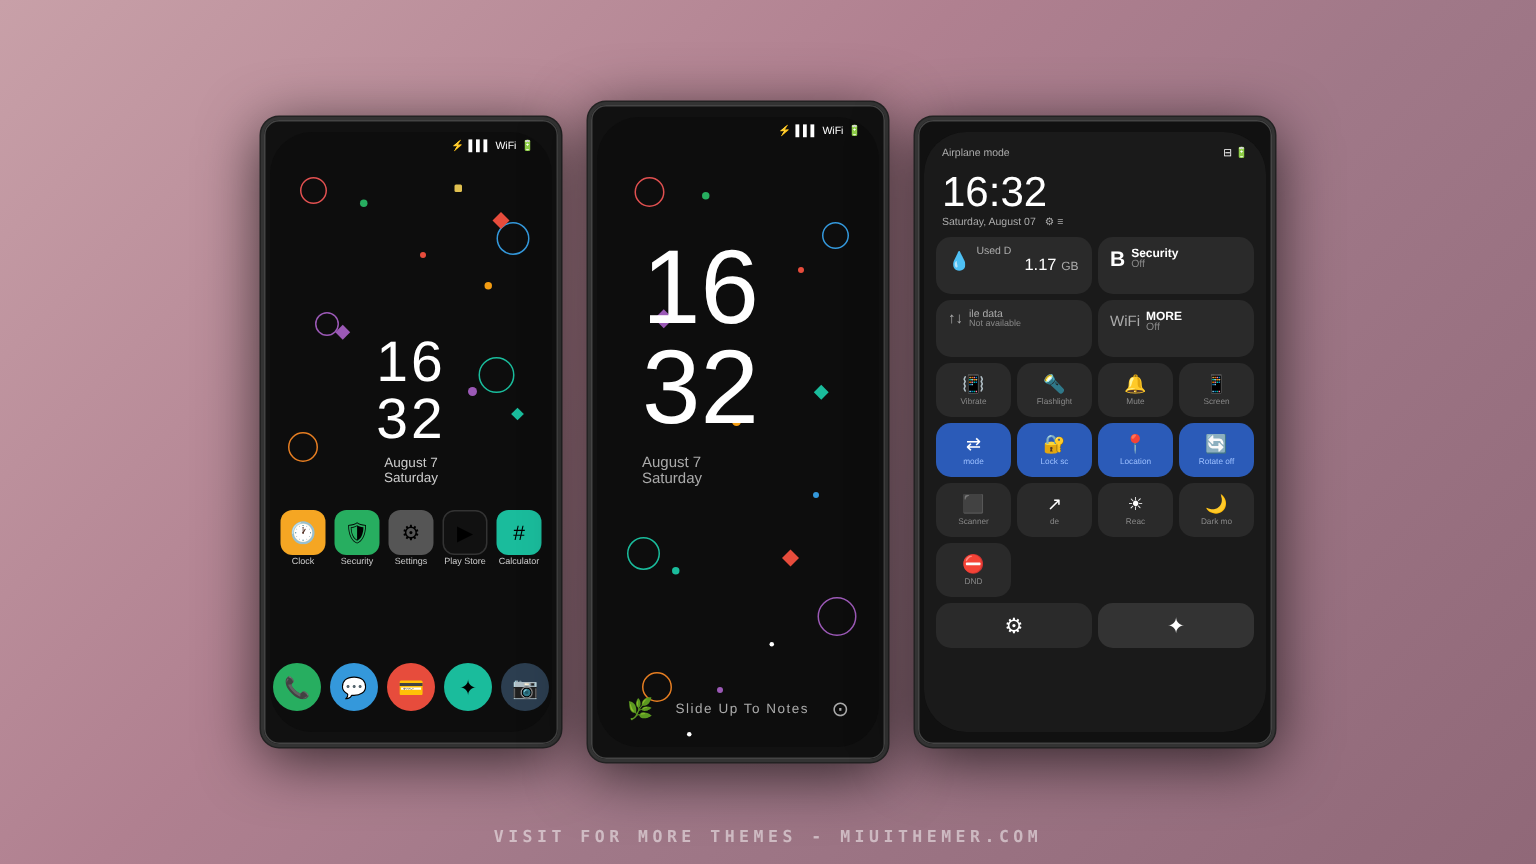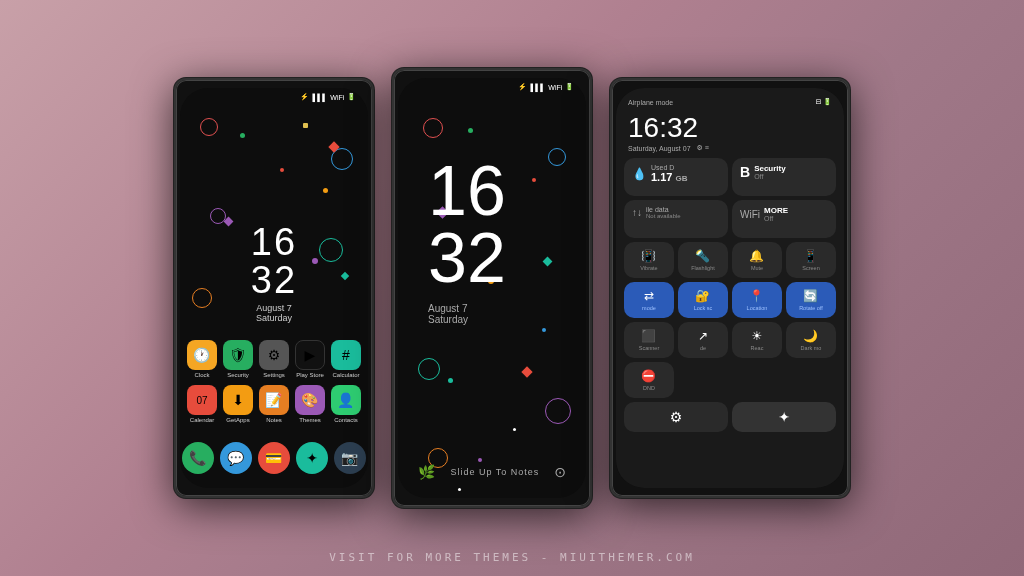--- a/index.html
+++ b/index.html
@@ -258,21 +258,21 @@
 
     
     .watermark {
       position: absolute;
       bottom: 12px;
       left: 0; right: 0;
       text-align: center;
       font-size: 11px;
       color: rgba(255,255,255,0.5);
       letter-spacing: 3px;
-      font-weight: normal;
+      font-weight: bold;
       font-family: monospace;
       margin-top: 10px;
     }
   </style>
 </head>
 <body>
 
 <div class="phones-container">
 
   <div class="phone phone-1">
@@ -335,42 +335,20 @@
         <div class="app-item">
           <div class="app-icon" style="background:#111;border:1px solid #333;">▶</div>
           <div class="app-label">Play Store</div>
         </div>
         <div class="app-item">
           <div class="app-icon" style="background:#1abc9c;">#</div>
           <div class="app-label">Calculator</div>
         </div>
       </div>
 
-      <div class="app-row" style="bottom: 65px;">
-        <div class="app-item">
-          <div class="app-icon" style="background:#e74c3c;font-size:10px;">07</div>
-          <div class="app-label">Calendar</div>
-        </div>
-        <div class="app-item">
-          <div class="app-icon" style="background:#f39c12;">⬇</div>
-          <div class="app-label">GetApps</div>
-        </div>
-        <div class="app-item">
-          <div class="app-icon" style="background:#e67e22;">📝</div>
-          <div class="app-label">Notes</div>
-        </div>
-        <div class="app-item">
-          <div class="app-icon" style="background:#9b59b6;">🎨</div>
-          <div class="app-label">Themes</div>
-        </div>
-        <div class="app-item">
-          <div class="app-icon" style="background:#2ecc71;">👤</div>
-          <div class="app-label">Contacts</div>
-        </div>
-      </div>
 
       <div class="app-row" style="bottom: 14px;">
         <div class="app-item">
           <div class="app-icon" style="background:#27ae60;border-radius:50%;width:32px;height:32px;">📞</div>
         </div>
         <div class="app-item">
           <div class="app-icon" style="background:#3498db;border-radius:50%;width:32px;height:32px;">💬</div>
         </div>
         <div class="app-item">
           <div class="app-icon" style="background:#e74c3c;border-radius:50%;width:32px;height:32px;">💳</div>
@@ -449,21 +427,21 @@
           <span>Saturday, August 07</span>
           <span>⚙ ≡</span>
         </div>
 
         <div class="cc-grid">
           <div class="cc-tile">
             <div style="display:flex;align-items:center;gap:4px;">
               <span style="color:#3498db;font-size:12px;">💧</span>
               <div>
                 <div class="tile-label">Used D</div>
-                <div style="font-size:11px;color:#fff;font-weight:bold;">1.17 <span style="font-size:8px;color:#aaa;">GB</span></div>
+                <div style="font-size:11px;color:#fff;font-weight:normal;margin-left:32px;">1.17 <span style="font-size:8px;color:#aaa;">GB</span></div>
               </div>
             </div>
           </div>
           <div class="cc-tile">
             <div style="display:flex;align-items:center;gap:4px;">
               <span style="color:#fff;font-size:14px;font-weight:bold;">B</span>
               <div>
                 <div style="font-size:8px;color:#fff;font-weight:bold;">Security</div>
                 <div style="font-size:7px;color:#888;">Off</div>
               </div>

